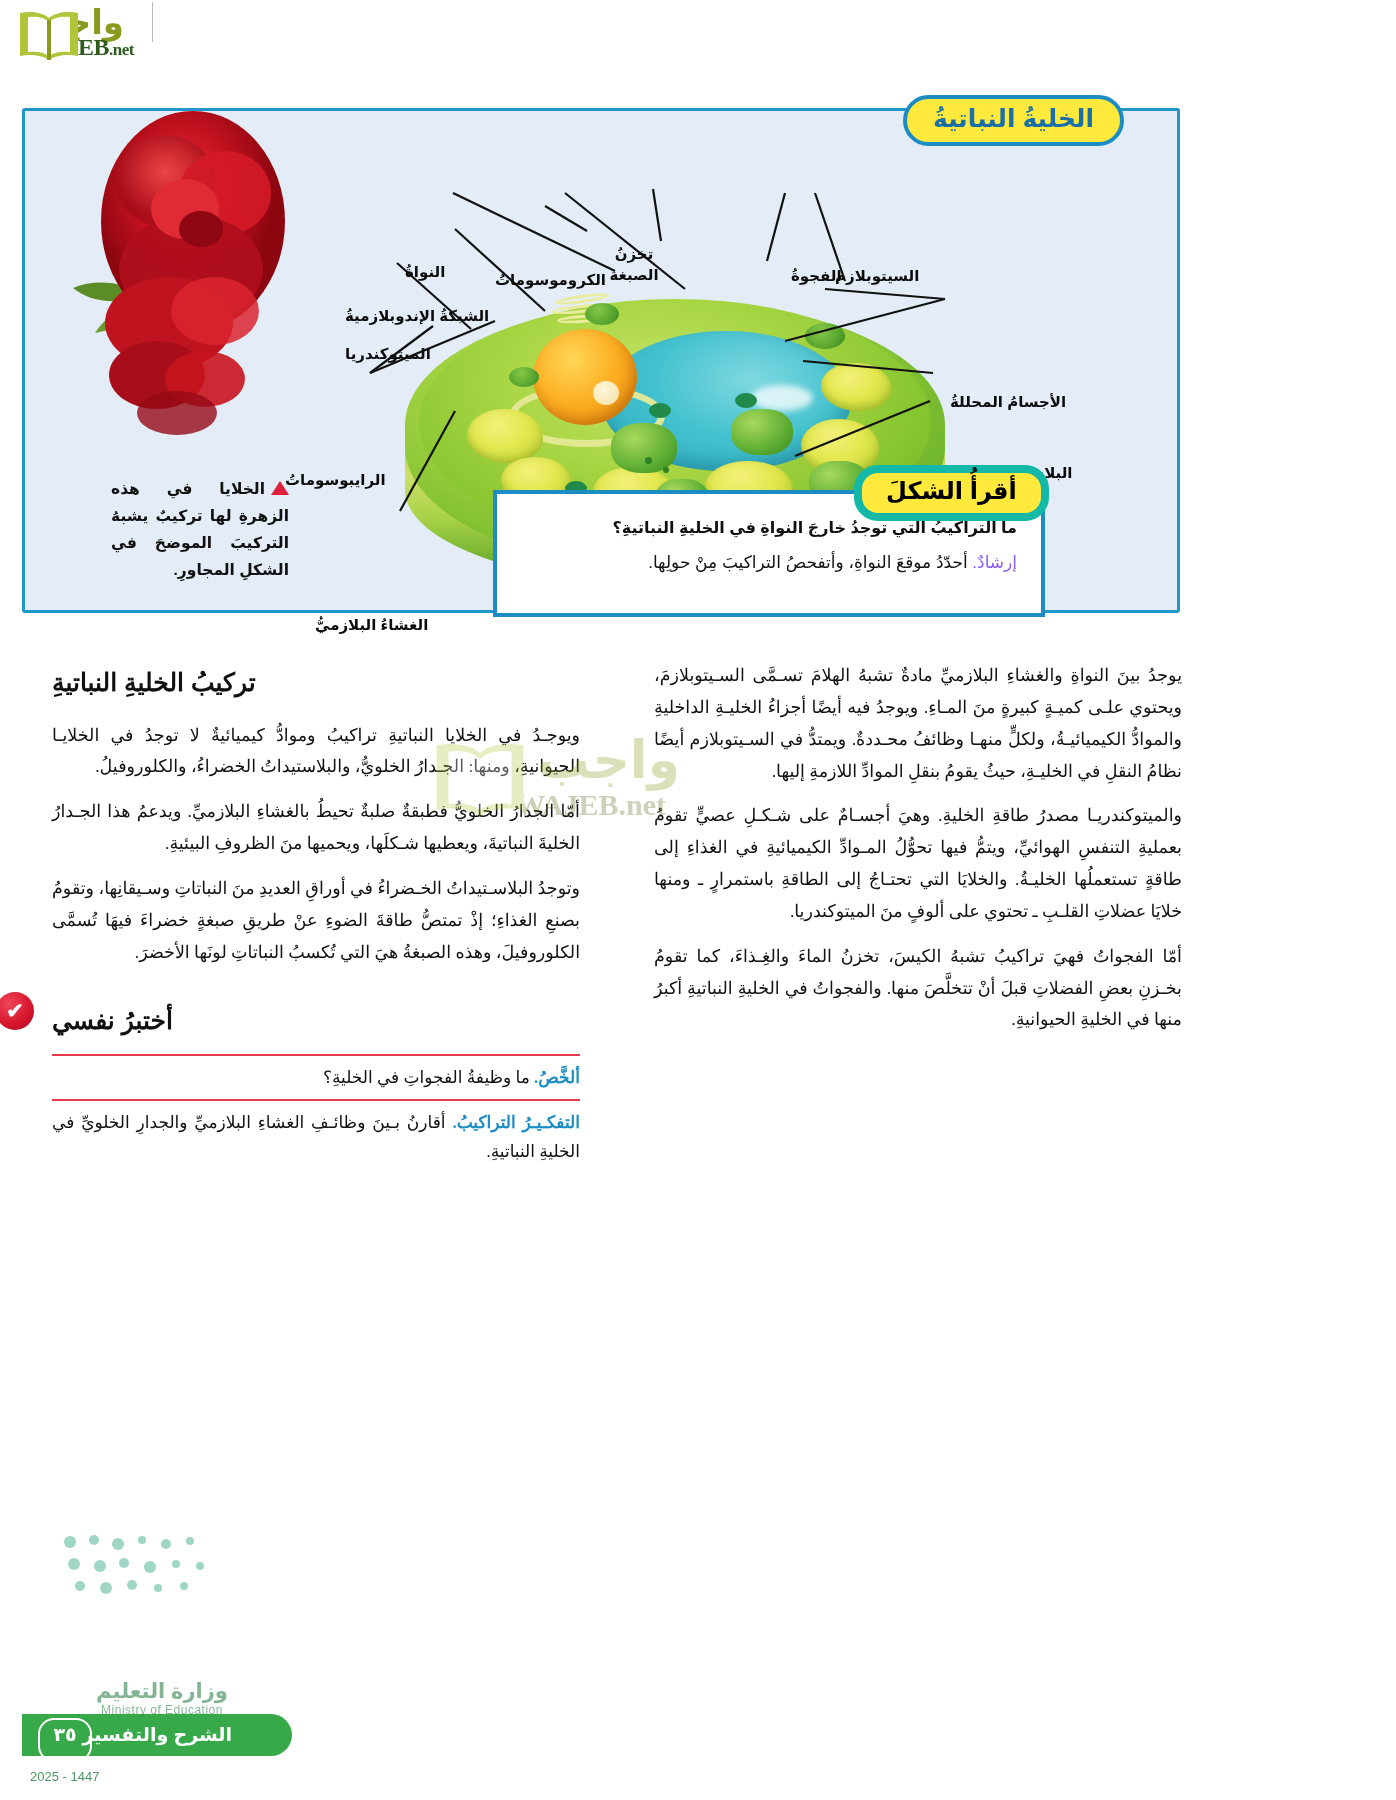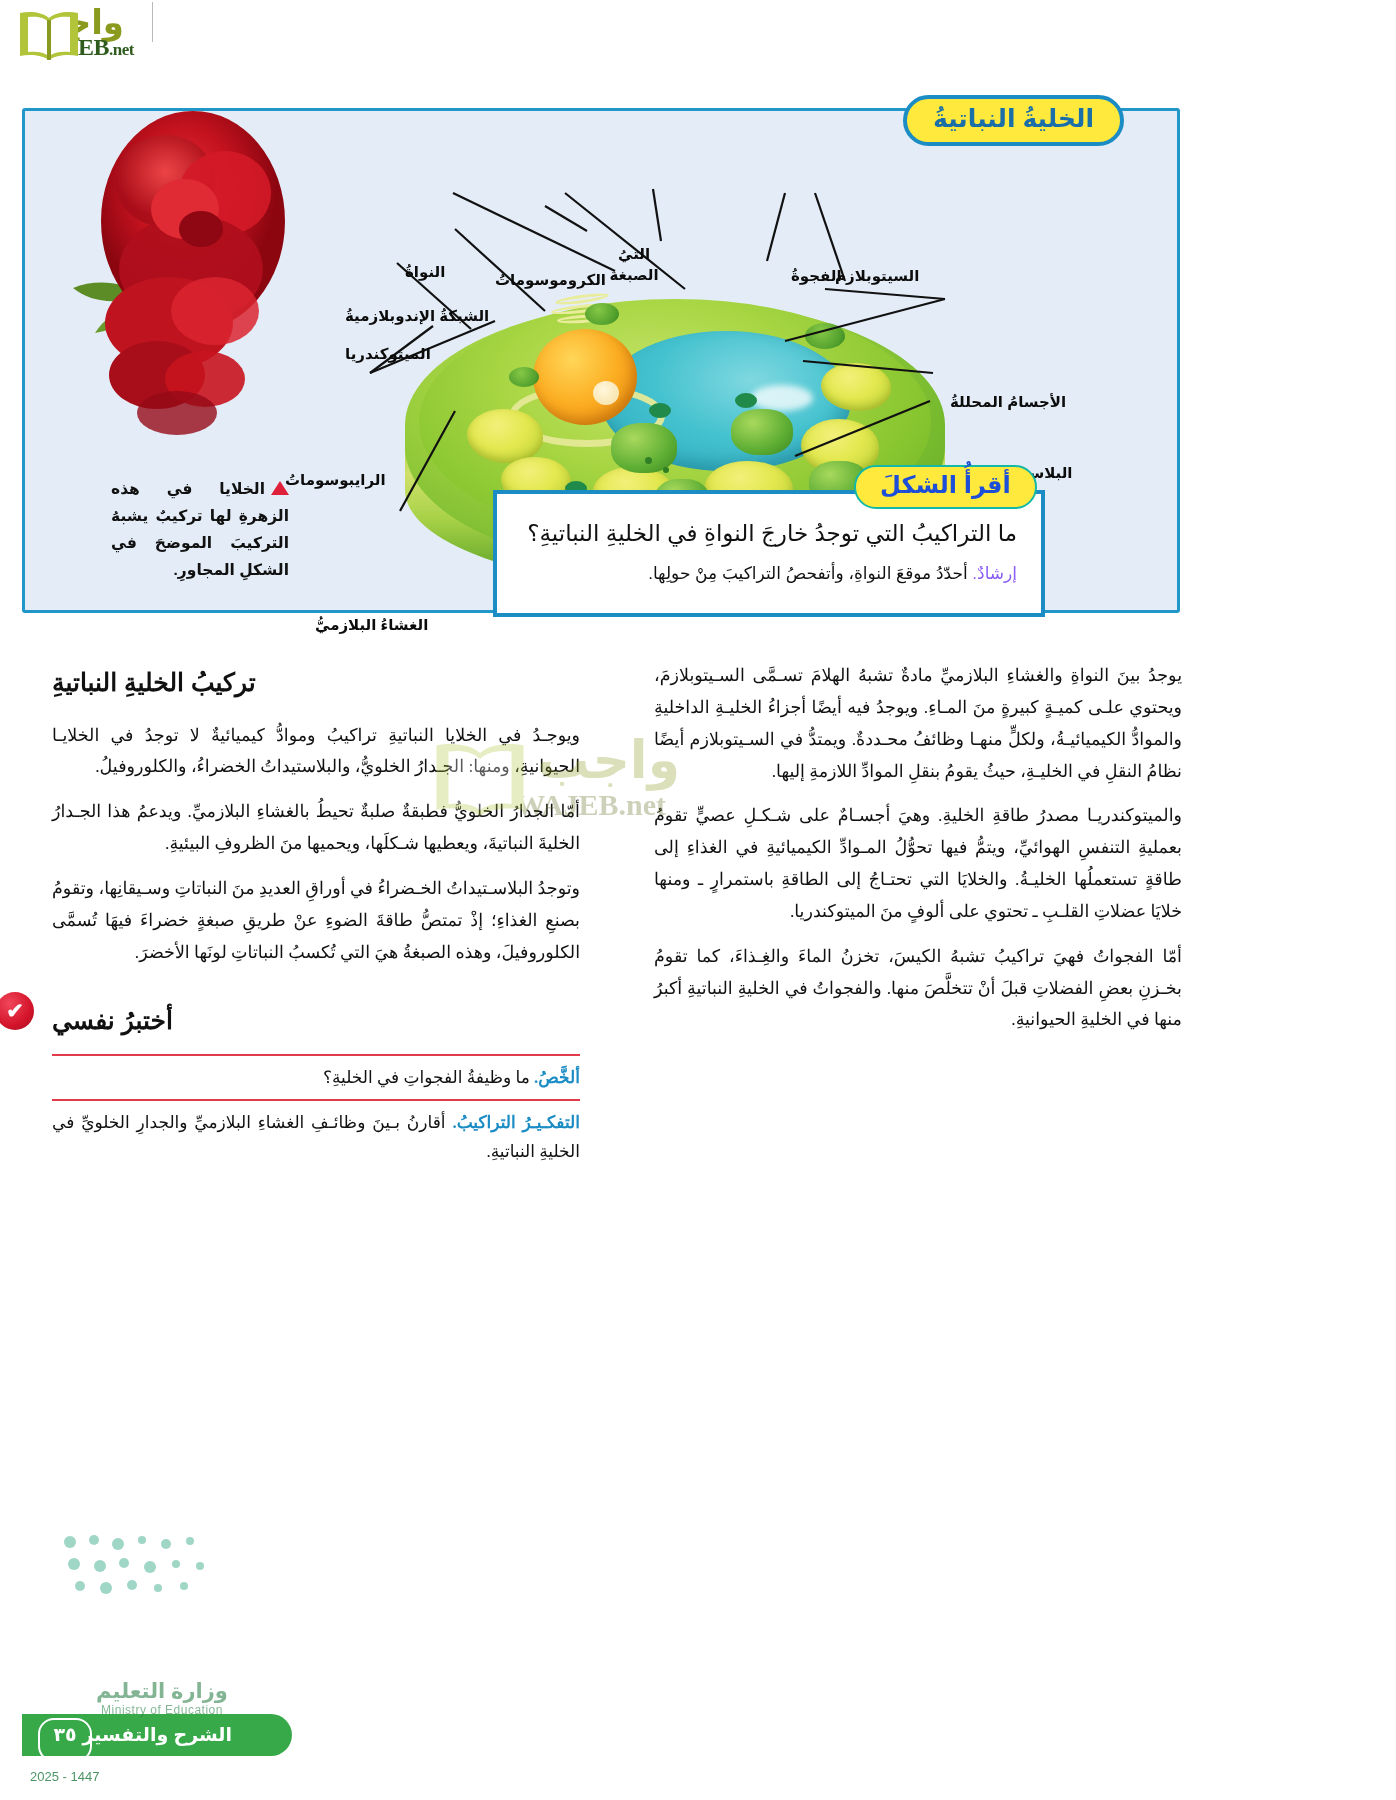--- a/index.html
+++ b/index.html
@@ -195,42 +195,42 @@
     white-space: nowrap;
     direction: rtl;
     line-height: 1.25;
   }
 
   
   .read-pill {
     position: absolute;
     left: 854px; top: 465px;
     background: #ffe93d;
-    border: 2px solid #14b8a6;
+    border: 8px solid #14b8a6;
     border-radius: 24px;
     padding: 4px 24px 8px 24px;
-    color: #1d4ed8;
+    color: #000000;
     font-size: 24px;
     font-weight: bold;
     z-index: 45;
     white-space: nowrap;
   }
   .read-box {
     position: absolute;
     left: 493px; top: 490px;
     width: 552px; height: 127px;
     background: #ffffff;
     border: 4px solid #1b8cc4;
     z-index: 42;
     padding: 22px 24px 0 18px;
     direction: rtl;
   }
   .read-q {
-    font-size: 23px;
-    font-weight: normal;
+    font-size: 16px;
+    font-weight: bold;
     color: #111;
     line-height: 1.5;
     text-align: justify;
   }
   .read-hint {
     margin-top: 10px;
     font-size: 17px;
     color: #111;
     line-height: 1.5;
   }
@@ -474,21 +474,21 @@
       <line x1="908" y1="262" x2="778" y2="250"></line>
       <line x1="905" y1="290" x2="770" y2="345"></line>
     </g>
   </svg>
 
   <div class="lbl" style="left:380px; top:152px;text-align:center;">النواةُ</div>
   <div class="lbl" style="left:470px; top:160px;">الكروموسوماتُ</div>
   <div class="lbl" style="left:320px; top:196px;">الشبكةُ الإندوبلازميةُ</div>
   <div class="lbl" style="left:320px; top:234px;">الميتوكندريا</div>
   <div class="lbl" style="left:260px; top:360px;">الرايبوسوماتُ</div>
-  <div class="lbl" style="left:576px; top:134px; text-align:center; width:66px;">التيُ</div>
+  <div class="lbl" style="left:576px; top:134px; text-align:center; width:66px;">تخزنُ</div>
   <div class="lbl" style="left:576px; top:155px; text-align:center; width:66px;">الصبغة</div>
   <div class="lbl" style="left:766px; top:156px;">الفجوةُ</div>
   <div class="lbl" style="left:810px; top:156px;">السيتوبلازم</div>
   <div class="lbl" style="left:925px; top:282px;">الأجسامُ المحللةُ</div>
   <div class="lbl" style="left:912px; top:353px;">البلاستيدةُ الخضراءُ</div>
   <div class="lbl" style="left:912px; top:388px;">الجدارُ الخلويُّ</div>
   <div class="lbl" style="left:290px; top:505px;">الغشاءُ البلازميُّ</div>
 </div>
 
 <div class="title-pill">الخليةُ النباتيةُ</div>

